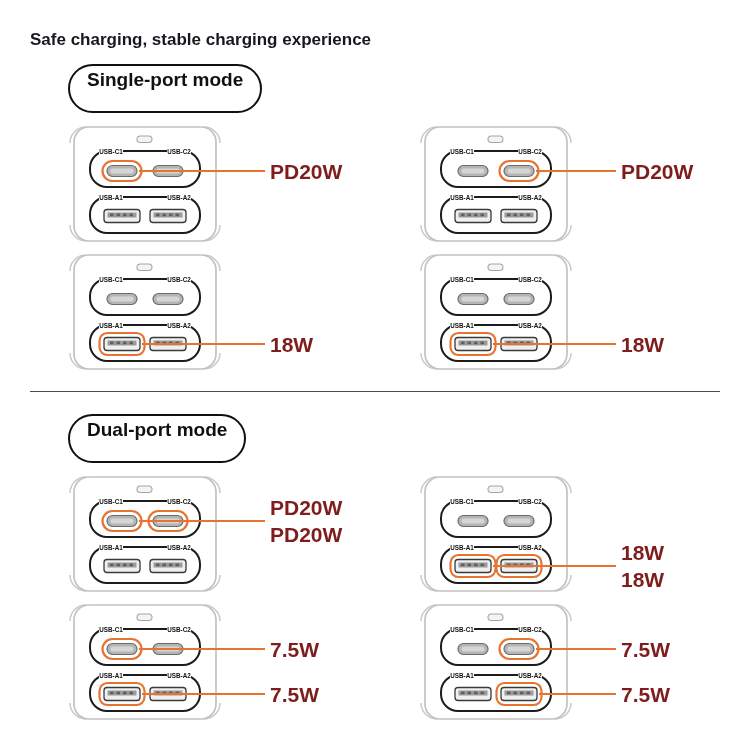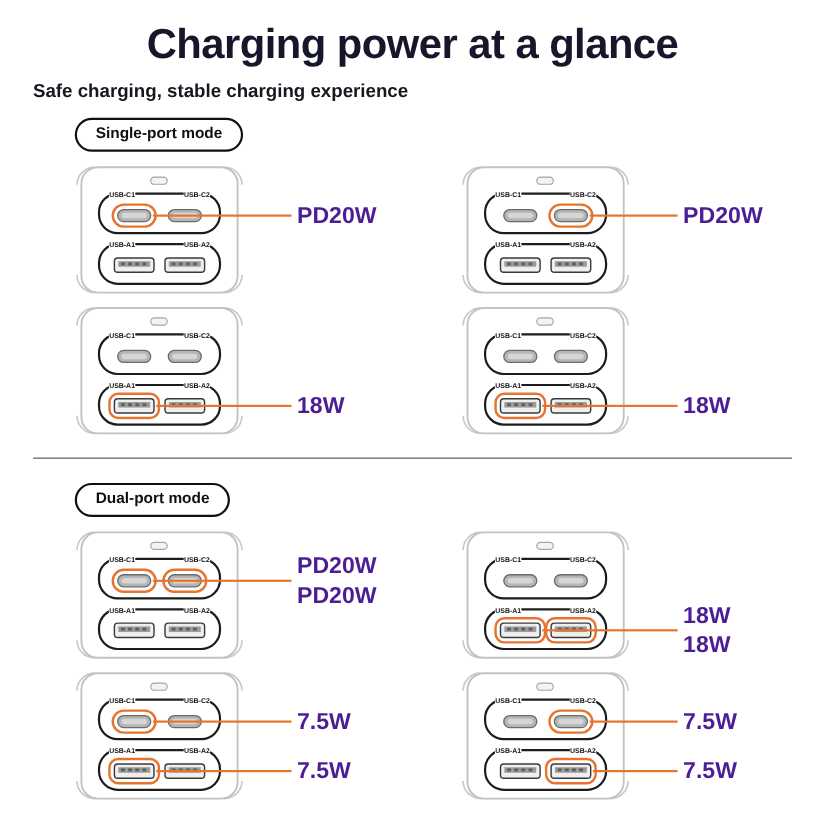--- a/index.html
+++ b/index.html
@@ -5,31 +5,31 @@
   :root{ --accent:#E8732F; }
   *{ box-sizing:border-box; margin:0; padding:0; }
   html,body{ background:#ffffff; width:750px; }
   body{ font-family:"Liberation Sans", sans-serif; color:#191932; }
   .page{ width:690px; margin:0 auto; padding-top:20px; }
 
   .title{ text-align:center; font-size:38px; font-weight:700; letter-spacing:-0.5px; color:#17172b; }
   .subtitle{ font-size:17px; font-weight:700; color:#17171f; margin-top:10px; }
 
   .mode-pill{ display:inline-block; border:2.4px solid #101010; border-radius:999px;
-    padding:3px 17px 8px 17px; font-size:14px; font-weight:700; color:#101010;
+    padding:3px 17px 20px 17px; font-size:19px; font-weight:700; color:#101010;
     margin:14px 0 6px 38px; }
 
   .grid{ display:grid; grid-template-columns:1fr 1fr; column-gap:12px; row-gap:4px; margin-top:4px; }
   .cell{ position:relative; height:124px; }
   .charger-slot{ position:absolute; left:36px; top:0; width:158px; height:122px; }
 
   .wire{ position:absolute; height:2px; background:var(--accent); display:none; z-index:1; }
 
   .labels{ position:absolute; left:240px; transform:translateY(-50%); z-index:2; }
-  .labels .power{ font-size:21px; font-weight:700; color:#4c1d95; line-height:27px; white-space:nowrap; }
+  .labels .power{ font-size:21px; font-weight:700; color:#7f1d1d; line-height:27px; white-space:nowrap; }
   .labels.split{ top:0; bottom:0; transform:none; }
   .labels.split .power{ position:absolute; transform:translateY(-50%); }
 
   hr.divider{ border:none; border-top:1.6px solid #4d4d4d; margin:16px 0 8px 0; }
 
   
   .ear{ fill:none; stroke:#c9c9c9; stroke-width:1.5; }
   .body{ fill:#ffffff; stroke:#c2c2c2; stroke-width:1.7; }
   .led{ fill:#f4f4f4; stroke:#a5a5a5; stroke-width:1.1; }
   .pgroup{ fill:none; stroke:#1c1c1c; stroke-width:2; }
@@ -40,21 +40,20 @@
   .cport-inner{ fill:#d6d6d6; }
   .aport{ fill:#efefef; stroke:#3a3a3a; stroke-width:1.3; }
   .aport-bar{ fill:#9b9b9b; }
   .apin{ fill:#5f5f5f; }
   .ring{ fill:none; stroke:var(--accent); stroke-width:2.2; display:none; }
 </style>
 </head>
 <body>
 
 <div class="page">
-  <h1 class="title">Charging power at a glance</h1>
   <div class="subtitle">Safe charging, stable charging experience</div>
 
   <div>
     <div class="mode-pill">
       <span>Single-port mode</span>
     </div>
   </div>
 
   <div class="grid">
     <div class="cell">

